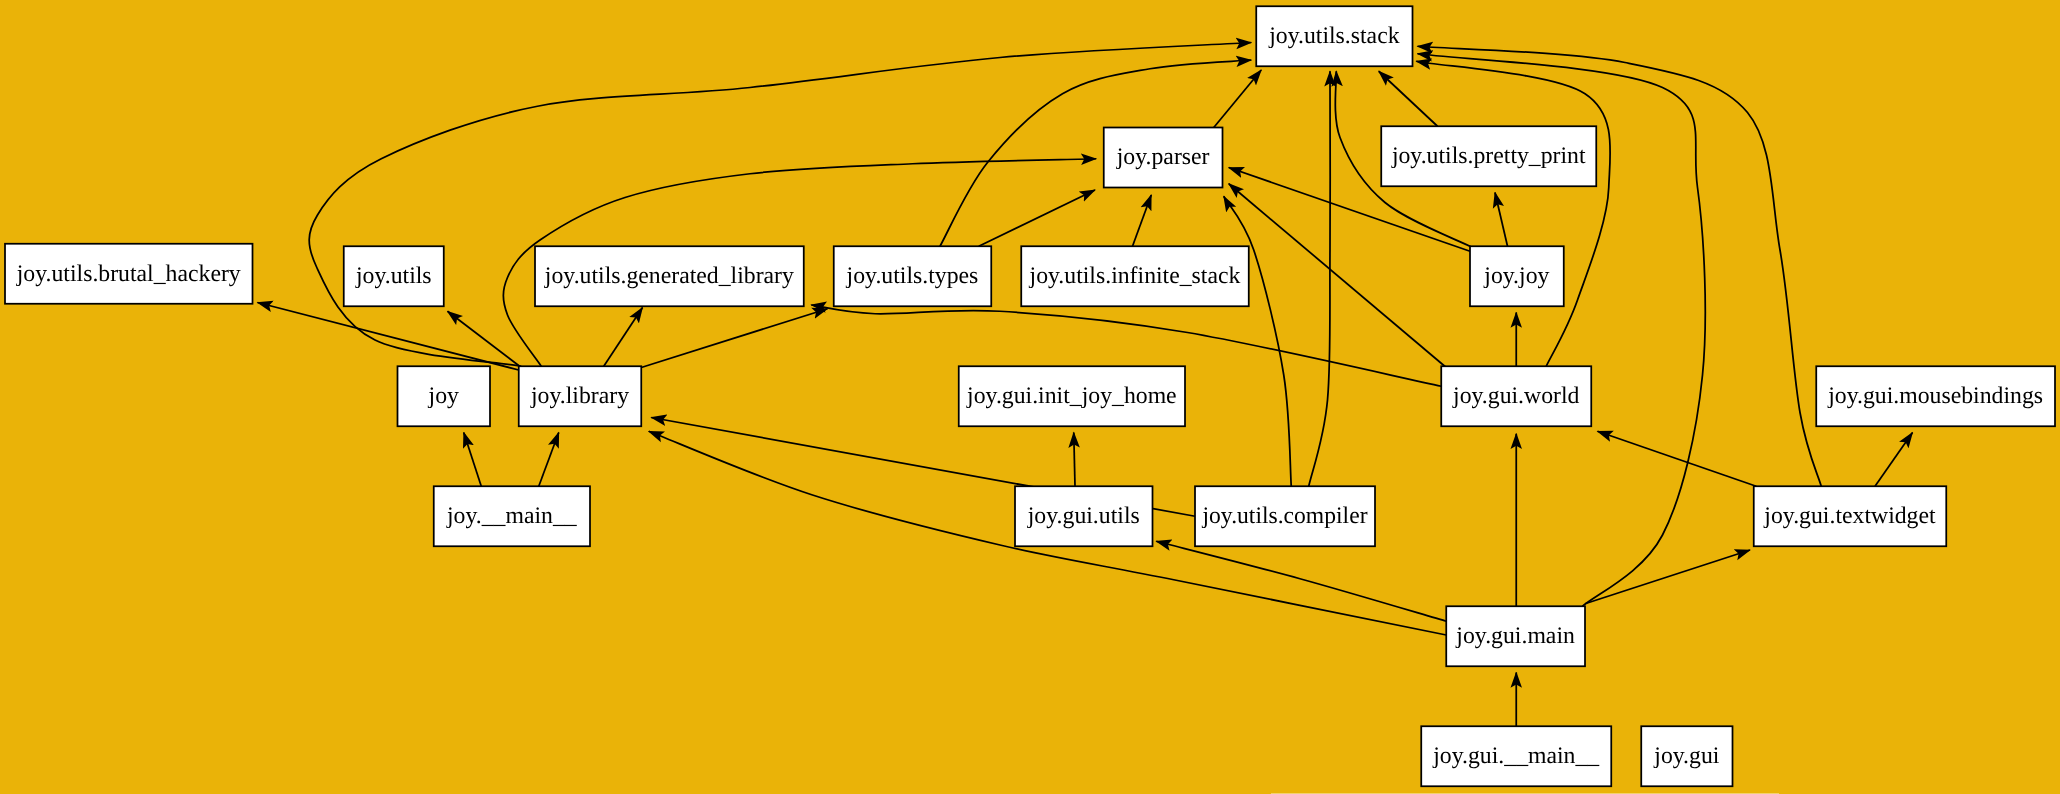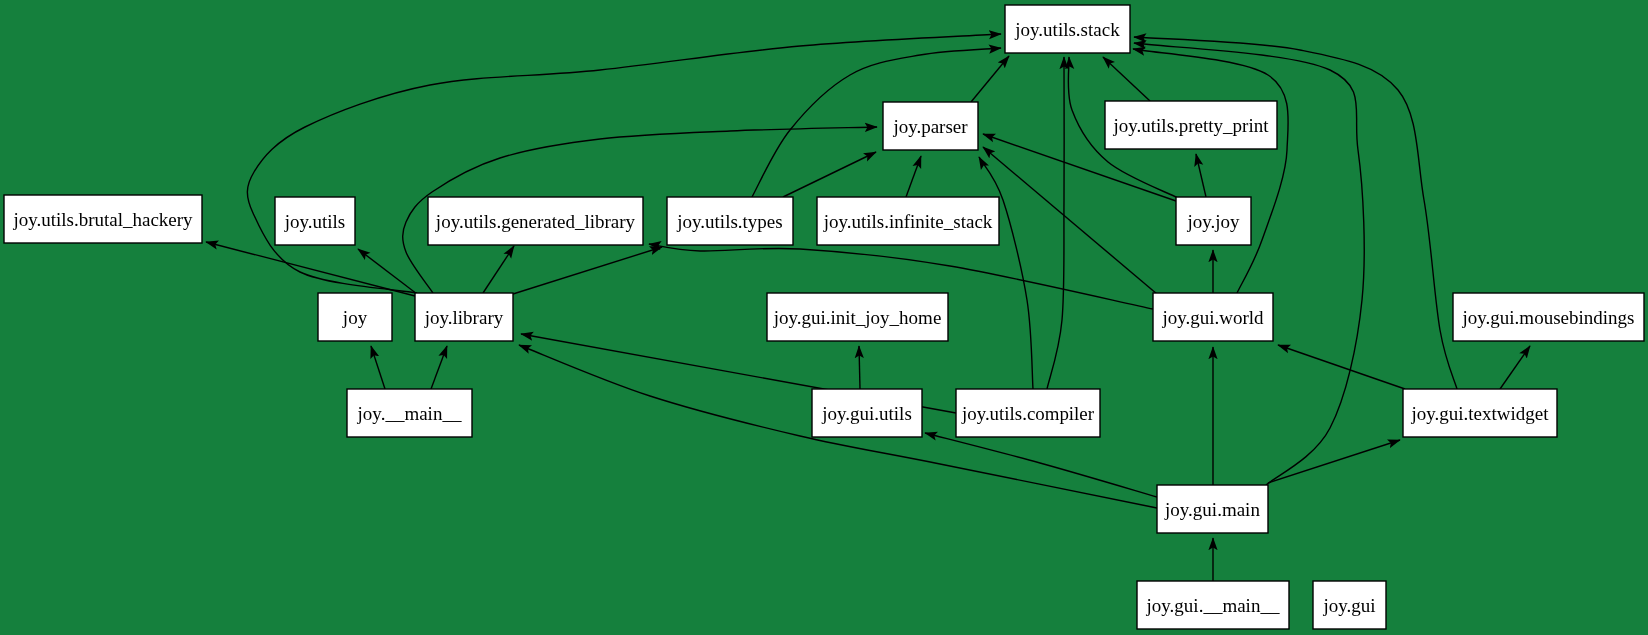--- a/index.html
+++ b/index.html
@@ -5,21 +5,21 @@
   html, body {
     margin: 0;
     padding: 0;
     background: #ffffff;
     font-family: "Liberation Serif", "DejaVu Serif", serif;
   }
   .canvas {
     position: relative;
     width: 1648px;
     height: 635px;
-    background: #15803d;
+    background: #eab308;
     overflow: hidden;
   }
   svg { display: block; }
   .edge-path {
     fill: none;
     stroke: #000000;
     stroke-width: 1.4;
   }
   .node-rect {
     fill: #ffffff;

